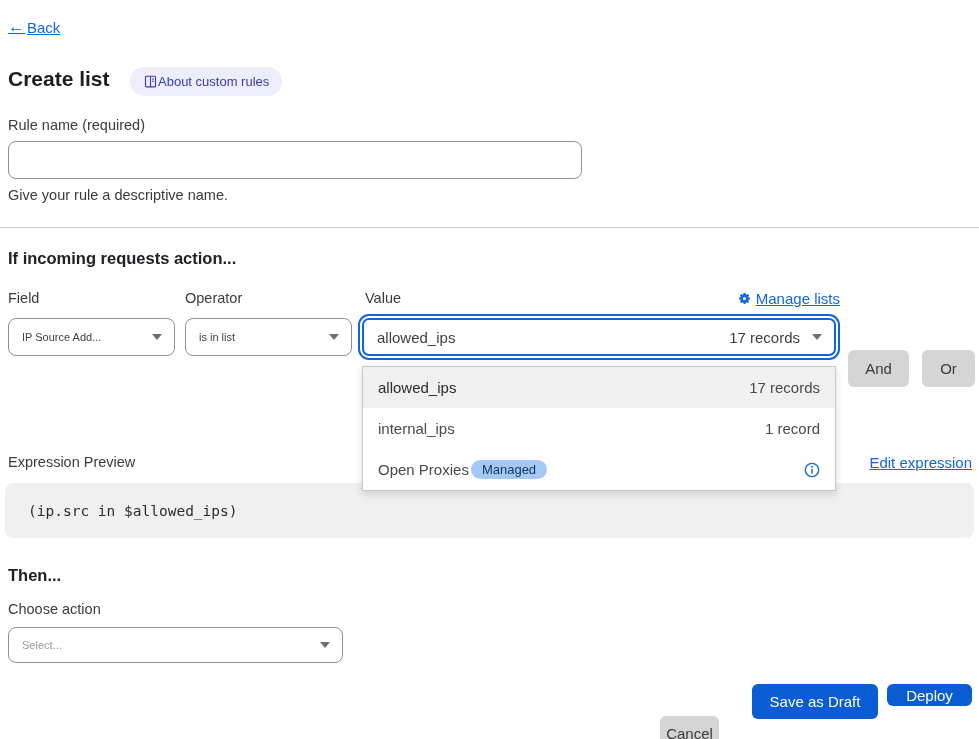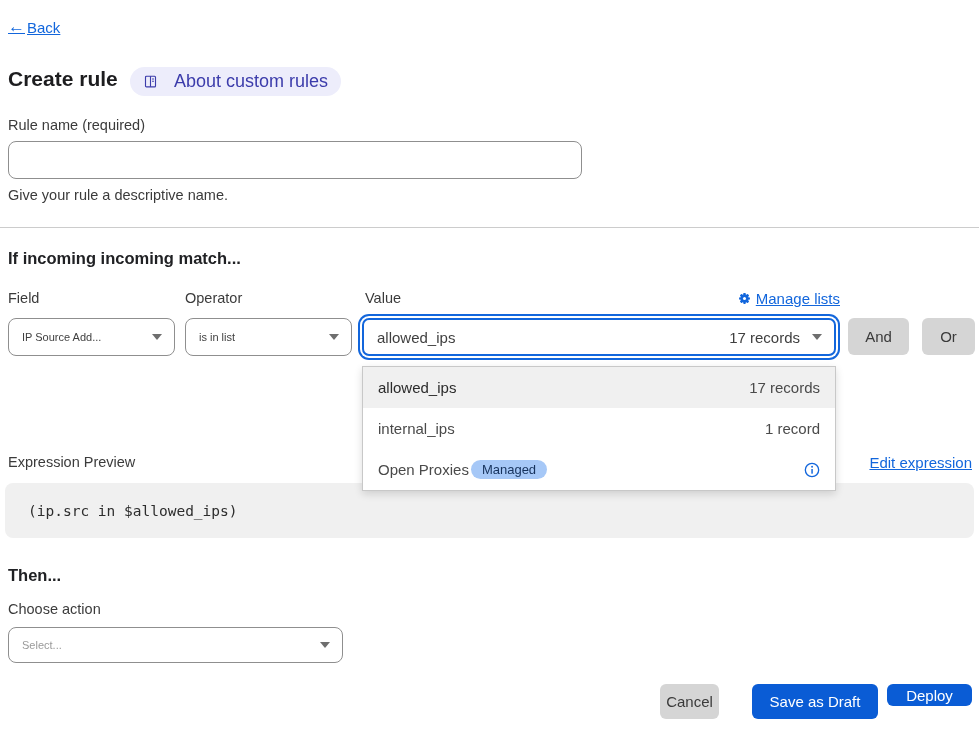--- a/index.html
+++ b/index.html
@@ -12,22 +12,22 @@
 
   
   .link { color:#1266dc; text-decoration:underline; font-size:15px; cursor:pointer; }
   .back-link { left:8px; top:17px; display:flex; align-items:center; gap:2px; }
   .back-arrow { color:#1266dc; font-size:17px; text-decoration:none; }
 
   
   .page-title { left:8px; top:67px; font-size:21px; font-weight:bold; color:#1d1d1f; }
   .about-badge {
     left:130px; top:67px; height:29px; padding:0 13px; border-radius:15px;
-    background:#ededfb; color:#3c3cab; font-size:18px;
-    display:flex; align-items:center; gap:16px; cursor:pointer;
+    background:#ededfb; color:#3c3cab; font-size:13px;
+    display:flex; align-items:center; gap:0; cursor:pointer;
   }
 
   
   .field-label { font-size:14.5px; color:#3b3b3b; }
   .helper { font-size:14.5px; color:#3b3b3b; }
 
   
   .text-input {
     left:8px; top:141px; width:574px; height:38px;
     border:1px solid #8f8f8f; border-radius:8px; background:#fff;
@@ -51,21 +51,21 @@
     left:362px; top:318px; width:474px; height:38px;
     border:2px solid #1266dc; border-radius:7px; background:#fff;
     box-shadow:0 0 0 2px #ffffff, 0 0 0 4px #1266dc;
     display:flex; align-items:center; justify-content:space-between;
     padding:0 12px 0 13px; font-size:15px; color:#3f3f3f; cursor:pointer; z-index:6;
   }
   .value-right { display:flex; align-items:center; gap:12px; color:#3f3f3f; }
 
   .gray-btn {
     background:#d5d5d5; border:none; border-radius:6px; color:#3a3a3a;
-    font-family:"Liberation Sans",sans-serif; font-size:15px; cursor:pointer;
+    font-family:"Liberation Sans",sans-serif; font-size:15px; cursor:pointer;margin-top:32px;
   }
   .blue-btn {
     background:#0a5cd5; border:none; border-radius:6px; color:#ffffff;
     font-family:"Liberation Sans",sans-serif; font-size:15px; cursor:pointer;
   }
 
   
   .dropdown {
     left:362px; top:366px; width:474px; background:#ffffff;
     border:1px solid #c8c8c8; box-shadow:0 3px 8px rgba(0,0,0,0.14); z-index:5;
@@ -99,40 +99,40 @@
 </head>
 <body>
 
 <div class="page">
 
   <a class="abs link back-link">
     <span class="back-arrow">←</span>
     <span>Back</span>
   </a>
 
-  <h1 class="abs page-title">Create rule</h1>
+  <h1 class="abs page-title">Create list</h1>
   <div class="abs about-badge">
     <svg class="icon-svg" width="15" height="15" viewBox="0 0 24 24">
       <g fill="none" stroke="#3c3cab" stroke-width="1.8">
         <rect x="4" y="3.5" width="16" height="17" rx="1.5"></rect>
         <line x1="12" y1="3.5" x2="12" y2="20.5"></line>
         <line x1="14.5" y1="8" x2="17.5" y2="8"></line>
         <line x1="14.5" y1="11.5" x2="17.5" y2="11.5"></line>
       </g>
     </svg>
     <span>About custom rules</span>
   </div>
 
   <div class="abs field-label" style="left:8px; top:117px;">Rule name (required)</div>
   <input class="abs text-input" type="text" value="" style="">
   <div class="abs helper" style="left:8px; top:187px;">Give your rule a descriptive name.</div>
 
   <div class="abs divider"></div>
 
-  <div class="abs section-heading" style="left:8px; top:249px;">If incoming incoming match...</div>
+  <div class="abs section-heading" style="left:8px; top:249px;">If incoming requests action...</div>
 
   <div class="abs field-label" style="left:8px; top:290px;">Field</div>
   <div class="abs field-label" style="left:185px; top:290px;">Operator</div>
   <div class="abs field-label" style="left:365px; top:290px;">Value</div>
 
   <a class="abs link" style="top:290px; right:139px; display:flex; align-items:center; gap:5px;">
     <svg class="icon-svg" width="13" height="13" viewBox="0 0 24 24">
       <g fill="#1266dc">
         <rect x="9.5" y="2" width="5" height="20" rx="1.5"></rect>
         <rect x="2" y="9.5" width="20" height="5" rx="1.5"></rect>

